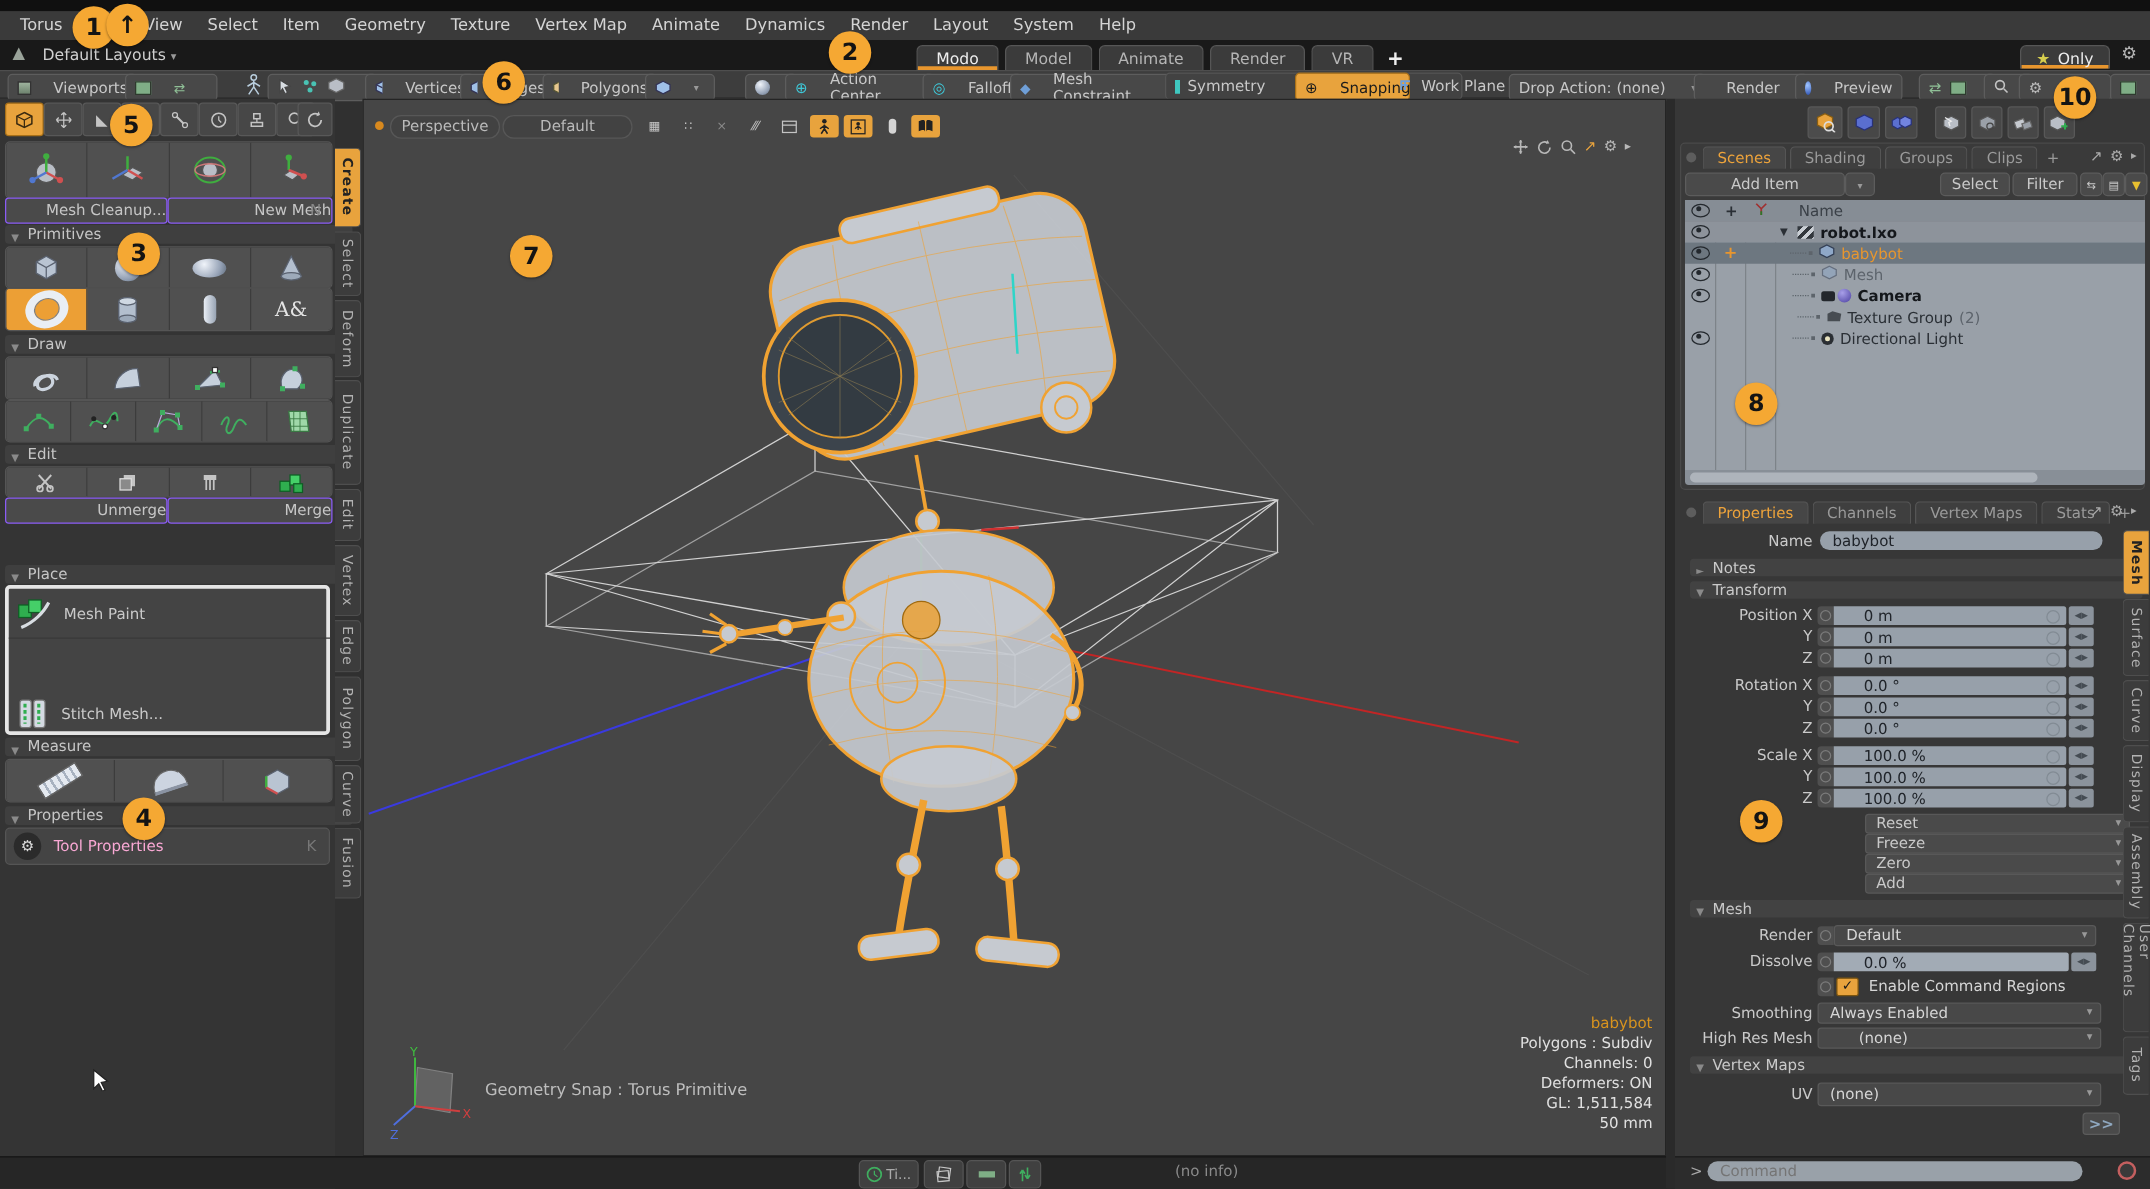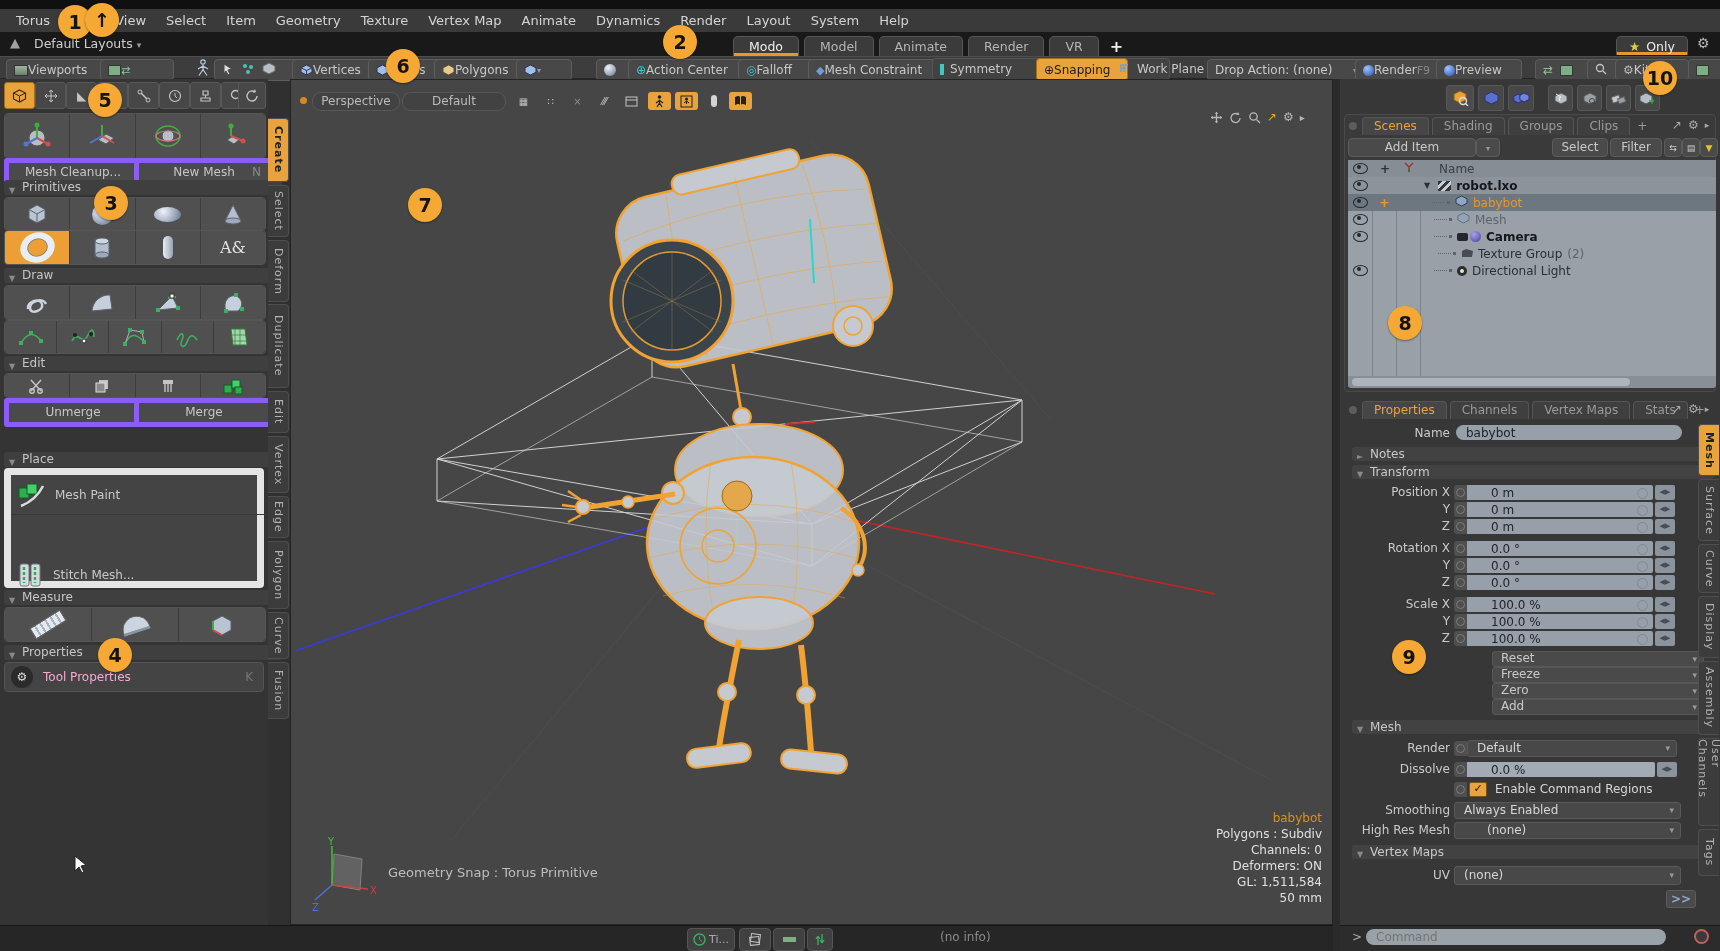--- a/index.html
+++ b/index.html
@@ -3,29 +3,29 @@
 <meta charset="utf-8">
 <style>
 html,body{margin:0;background:#1a1a1a}
 #root{position:relative;width:1720px;height:951px;background:#303030;font-family:"DejaVu Sans","Liberation Sans",sans-serif;overflow:hidden;color:#ccc;font-size:12px}
 .a{position:absolute;box-sizing:border-box}
 .flex{display:flex;align-items:center}
 .ann{position:absolute;width:34px;height:34px;border-radius:50%;background:#f5a833;color:#141414;display:flex;align-items:center;justify-content:center;font-size:19px;font-weight:bold;z-index:90;box-shadow:0 1px 2px rgba(0,0,0,.4)}
 .mi{padding:0 10px;font-size:13px;color:#d4d4d4}
 .wtab{height:19px;padding:0 15px;background:#3b3b3b;border:1px solid #565656;border-bottom:none;border-radius:5px 5px 0 0;font-size:12.5px;color:#b5b5b5;line-height:19px;margin-right:5px}
 .wtab.on{color:#eee;box-shadow:inset 0 -3px 0 #e8962e}
-.tb{position:absolute;top:59px;height:20px;background:#484848;border:1px solid #5d5d5d;border-radius:4px;display:flex;align-items:center;gap:0;padding:0 7px;font-size:12px;color:#c8c8c8}
+.tb{position:absolute;top:59px;height:20px;background:#484848;border:1px solid #5d5d5d;border-radius:4px;display:flex;align-items:center;gap:18px;padding:0 7px;font-size:12px;color:#c8c8c8}
 .tbo{background:#e8a33d;color:#1c1c1c;border-color:#a87018}
 .ltile{position:absolute;background:#474747;border:1px solid #585858;border-radius:3px;display:flex;align-items:center;justify-content:center}
 .sect{position:absolute;left:4px;width:260px;height:15px;background:#3f3f3f;border-radius:3px;color:#c6c6c6;font-size:12px;line-height:15px;padding-left:18px}
 .sect .c{position:absolute;left:5px;top:3px;font-size:8px;color:#8a8a8a}
 .grid{position:absolute;left:4px;width:260px;background:#393939;border:1px solid #555;border-radius:4px;overflow:hidden;display:flex}
 .cell{flex:1;background:#505050;border-right:1px solid #3c3c3c;display:flex;align-items:center;justify-content:center}
 .cell:last-child{border-right:none}
-.lbtn{position:absolute;height:19px;background:#4a4a4a;border:5px solid #8b5cf6;border-radius:3px;color:#c6c6c6;font-size:12px;text-align:center;line-height:18px}
+.lbtn{position:absolute;height:19px;background:#4a4a4a;border:1px solid #8b5cf6;border-radius:3px;color:#c6c6c6;font-size:12px;text-align:right;line-height:18px}
 .vtab{position:absolute;width:20px;writing-mode:vertical-rl;background:#3c3c3c;border:1px solid #4e4e4e;color:#b2b2b2;font-size:11px;display:flex;align-items:center;justify-content:center;letter-spacing:1px}
 .vtL{left:268px;border-left:none;border-radius:0 4px 4px 0}
 .vtR{left:1698px;border-right:none;border-radius:4px 0 0 4px}
 .vtab.on{background:#e8a33d;color:#222;font-weight:bold}
 .vhbtn{position:absolute;top:92px;height:17px;background:#424242;border:1px solid #575757;border-radius:9px;color:#bbb;font-size:12px;text-align:center;line-height:16px}
 .vico{position:absolute;top:92px;width:23px;height:18px;border-radius:3px;display:flex;align-items:center;justify-content:center;font-size:10px;color:#c4c4c4}
 .vicoO{background:#e8a33d;color:#222}
 .ptab{display:inline-block;height:17px;line-height:17px;padding:0 11px;border-radius:4px 4px 0 0;background:#3f3f3f;border:1px solid #555;border-bottom:none;color:#9a9a9a;font-size:12px;margin-right:3px}
 .ptab.on{color:#eda33b;background:#464646}
 .dbtn{position:absolute;height:17px;background:#4a4a4a;border:1px solid #5c5c5c;border-radius:4px;color:#c9c9c9;font-size:12px;text-align:center;line-height:16px}
@@ -433,21 +433,21 @@
           <rect x="2" y="8" width="8" height="8" fill="#2fae4f" stroke="#0e5e24"></rect>
           <rect x="10" y="3" width="8" height="8" fill="#45cf68" stroke="#0e5e24"></rect>
           <rect x="13" y="10" width="7" height="7" fill="#2fae4f" stroke="#0e5e24"></rect>
         </svg>
       </div>
   </div>
   <div class="lbtn" style="left:4px;top:398px;width:128px">Unmerge</div>
   <div class="lbtn" style="left:134px;top:398px;width:130px">Merge</div>
 
   <div class="sect" style="top:452px"><span class="c">▼</span><span>Place</span></div>
-  <div class="a" style="left:4px;top:468px;width:260px;height:120px;background:#444;border:7px solid #e5e5e5;border-radius:4px">
+  <div class="a" style="left:4px;top:468px;width:260px;height:120px;background:#444;border:3px solid #e5e5e5;border-radius:4px">
     <div class="a flex" style="left:0;top:0;width:258px;height:40px;border-bottom:1px solid #383838;padding-left:6px;gap:10px">
         <svg width="28" height="26">
           <rect x="2" y="6" width="10" height="10" fill="#2fae4f" stroke="#0e5e24"></rect>
           <rect x="10" y="2" width="10" height="10" fill="#45cf68" stroke="#0e5e24"></rect>
           <path d="M4 24C14 20 22 12 26 4" stroke="#d8dde2" stroke-width="2.5" fill="none"></path>
         </svg>
         <span style="color:#c9c9c9">Mesh Paint</span>
       </div>
     <div class="a flex" style="left:0;top:80px;width:258px;height:40px;padding-left:6px;gap:10px">
         <svg width="26" height="26">

